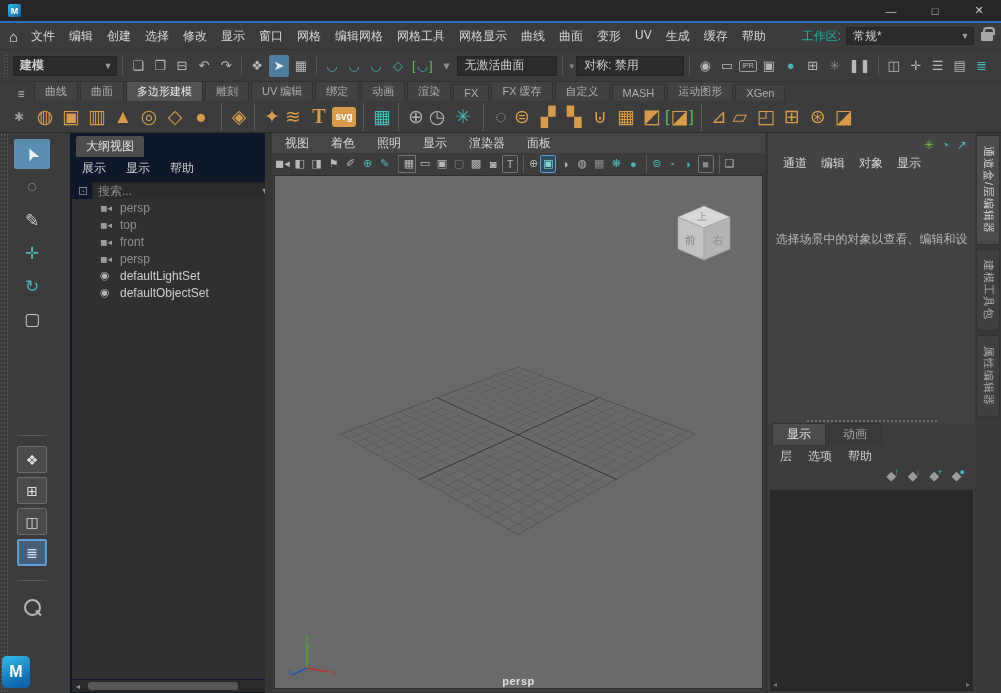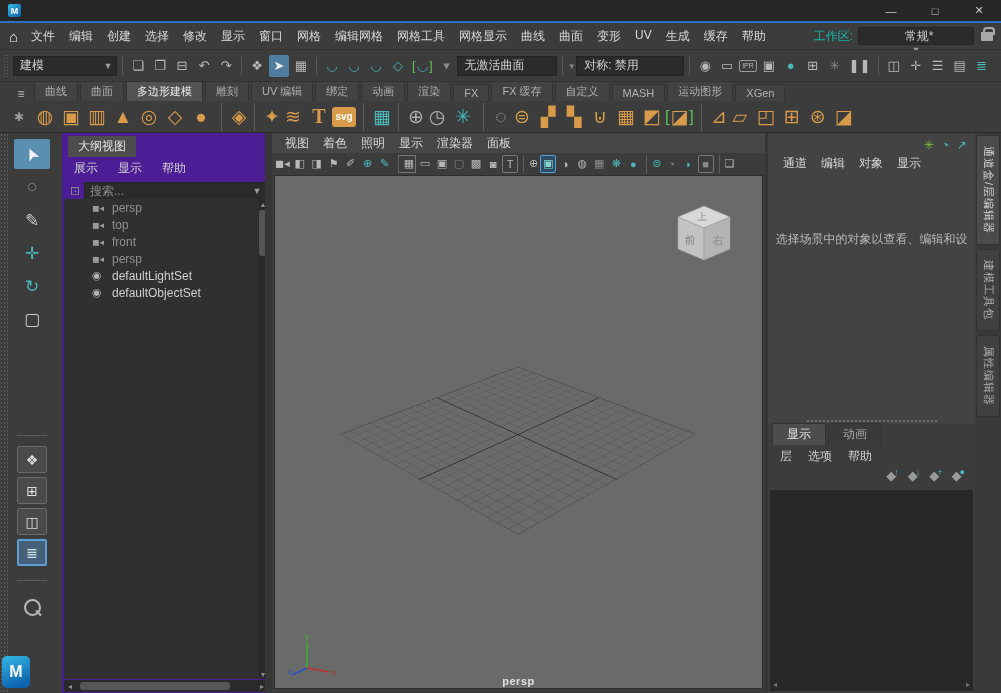--- a/index.html
+++ b/index.html
@@ -22,36 +22,36 @@
     color:#c8c8c8; font-size:11px; }
   .accent-line { position:absolute; left:0; top:21px; width:1001px; height:2px; background:#2a6fc2; }
 
   
   .menubar { position:absolute; left:0; top:23px; width:1001px; height:27px;
     background:#3c3c3c; display:flex; align-items:center; border-bottom:1px solid #333; }
   .home-icon { color:#e8e8e8; font-size:15px; margin:0 6px 0 9px; }
   .menu-item { padding:0 7px; color:#d8d8d8; white-space:nowrap; }
   .workspace { margin-left:auto; display:flex; align-items:center; gap:5px; padding-right:8px; }
   .workspace-label { color:#14b8a6; }
-  .workspace-select { width:116px; height:18px; background:#2b2b2b; border:1px solid #242424;
-    display:flex; align-items:center;flex-direction:column; }
+  .workspace-select { width:128px; height:18px; background:#2b2b2b; border:1px solid #242424;
+    display:flex; align-items:center; }
   .workspace-select .val { flex:1; padding-left:6px; color:#cfcfcf; }
   .dd-arrow { width:16px; text-align:center; color:#9a9a9a; font-size:9px; }
   .lock-icon { width:12px; height:9px; background:#a8a8a8; border-radius:1px; position:relative; margin-left:2px; }
   .lock-icon::before { content:""; position:absolute; left:2px; top:-5px; width:8px; height:6px;
     border:2px solid #a8a8a8; border-bottom:none; border-radius:4px 4px 0 0; }
 
   
   .statusline { position:absolute; left:0; top:50px; width:1001px; height:32px;
     background:#3c3c3c; border-bottom:1px solid #333; display:flex; align-items:center; }
   .grip-v { width:7px; height:24px; margin:0 3px;
     background-image:radial-gradient(#5d5d5d 1px, transparent 1px); background-size:3px 3px; }
   .mode-select { width:104px; height:20px; background:#2b2b2b; border:1px solid #242424;
     display:flex; align-items:center; }
-  .mode-select .val { flex:1; padding-left:6px; }
+  .mode-select .val { flex:1; padding-left:6px;font-weight:bold; }
   .sl-sep { width:1px; height:18px; background:#585858; margin:0 5px; }
   .sl-exp { color:#8a8a8a; font-size:9px; margin:0 2px; }
   .icon-row { display:flex; align-items:center; gap:2px; }
   .sl-icon { min-width:20px; height:22px; display:flex; align-items:center; justify-content:center;
     color:#b8b8b8; font-size:13px; border-radius:2px; padding:0 2px; }
   .sl-icon.active { background:#4f7da0; color:#eaeaea; }
   .sl-icon.teal { color:#49b8b8; }
   .sl-icon.dim { color:#8a8a8a; }
   .sl-icon.textbox { font-size:7px; border:1px solid #9a9a9a; border-radius:2px; min-width:16px; height:12px; }
   .sl-icon.brackets::before { content:"["; color:#58c554; margin-right:1px; }
@@ -99,21 +99,21 @@
   .layout-btn { width:30px; height:27px; margin-bottom:4px; display:flex; align-items:center; justify-content:center;
     background:#4a4a4a; border:1px solid #6b6b6b; color:#dcdcdc; font-size:14px; border-radius:2px; }
   .layout-btn.active { border:2px solid #5b9fd4; background:#46607a; color:#cfe3f2; }
   .zoom-tool { width:20px; height:20px; position:relative; margin-top:8px; }
   .zoom-tool::before { content:""; position:absolute; left:2px; top:0; width:13px; height:13px;
     border:2px solid #b8b8b8; border-radius:50%; }
   .zoom-tool::after { content:""; position:absolute; left:13px; top:13px; width:7px; height:2px;
     background:#b8b8b8; transform:rotate(45deg); }
 
   
-  .outliner { position:absolute; left:62px; top:0; width:208px; height:560px; background:#4c1d95; }
+  .outliner { position:absolute; left:70px; top:0; width:208px; height:560px; background:#0f172a; }
   .outliner-header { display:inline-block; margin:3px 0 0 6px; padding:2px 10px;
     background:#4d4d4d; color:#e2e2e2; border-radius:2px 2px 0 0; }
   .outliner-menus { display:flex; gap:8px; padding:2px 6px; }
   .pane-menu { padding:1px 6px; color:#cfcfcf; }
   .search-row { display:flex; align-items:center; margin:2px 4px; }
   .search-type-icon { width:18px; color:#8a8a8a; font-size:12px; text-align:center; }
   .search-box { flex:1; height:18px; background:#2b2b2b; border:1px solid #242424;
     display:flex; align-items:center; color:#8a8a8a; }
   .search-box .ph { flex:1; padding-left:5px; }
   .outliner-list { position:absolute; left:2px; top:66px; right:2px; bottom:14px; background:#303030; overflow:hidden; }
@@ -134,21 +134,21 @@
   .hscroll .thumb { position:absolute; left:4px; top:2px; height:8px; width:150px; background:#565656; border-radius:3px; }
 
   .maya-badge-lg { position:absolute; left:2px; top:523px; width:28px; height:32px; border-radius:5px;
     background:linear-gradient(160deg,#35b9e9 0%,#1271b5 70%,#0a5ca8 100%);
     color:#fff; font-weight:bold; font-size:16px; display:flex; align-items:center; justify-content:center; }
 
   .splitter { position:absolute; top:0; height:560px; width:7px; background:#363636; }
 
   
   .viewport { position:absolute; left:272px; top:0; width:493px; height:560px; background:#3c3c3c; }
-  .vp-menus { height:20px; display:flex; align-items:center; background:#464646; padding-left:6px; }
+  .vp-menus { height:20px; display:flex; align-items:center; background:#464646; padding-left:6px;gap:8px; }
   .vp-toolbar { height:21px; display:flex; align-items:center; background:#3c3c3c; padding-left:2px; gap:1px; }
   .vp-icon { min-width:16px; height:18px; display:flex; align-items:center; justify-content:center;
     color:#b8b8b8; font-size:11px; border-radius:2px; padding:0 1px; }
   .vp-icon.teal { color:#49b8b8; }
   .vp-icon.dim { color:#8a8a8a; }
   .vp-icon.framed { border:1px solid #777; }
   .vp-icon.active { background:#2e4c60; border:1px solid #5b9fd4; color:#7fd4d4; }
   .vp-icon.sep { border-left:1px solid #5d5d5d; padding-left:5px; margin-left:4px; border-radius:0; }
   .vp-view { position:absolute; left:2px; top:42px; right:2px; bottom:4px; background:#6a6a6a;
     border:1px solid #2e2e2e; overflow:hidden; }

